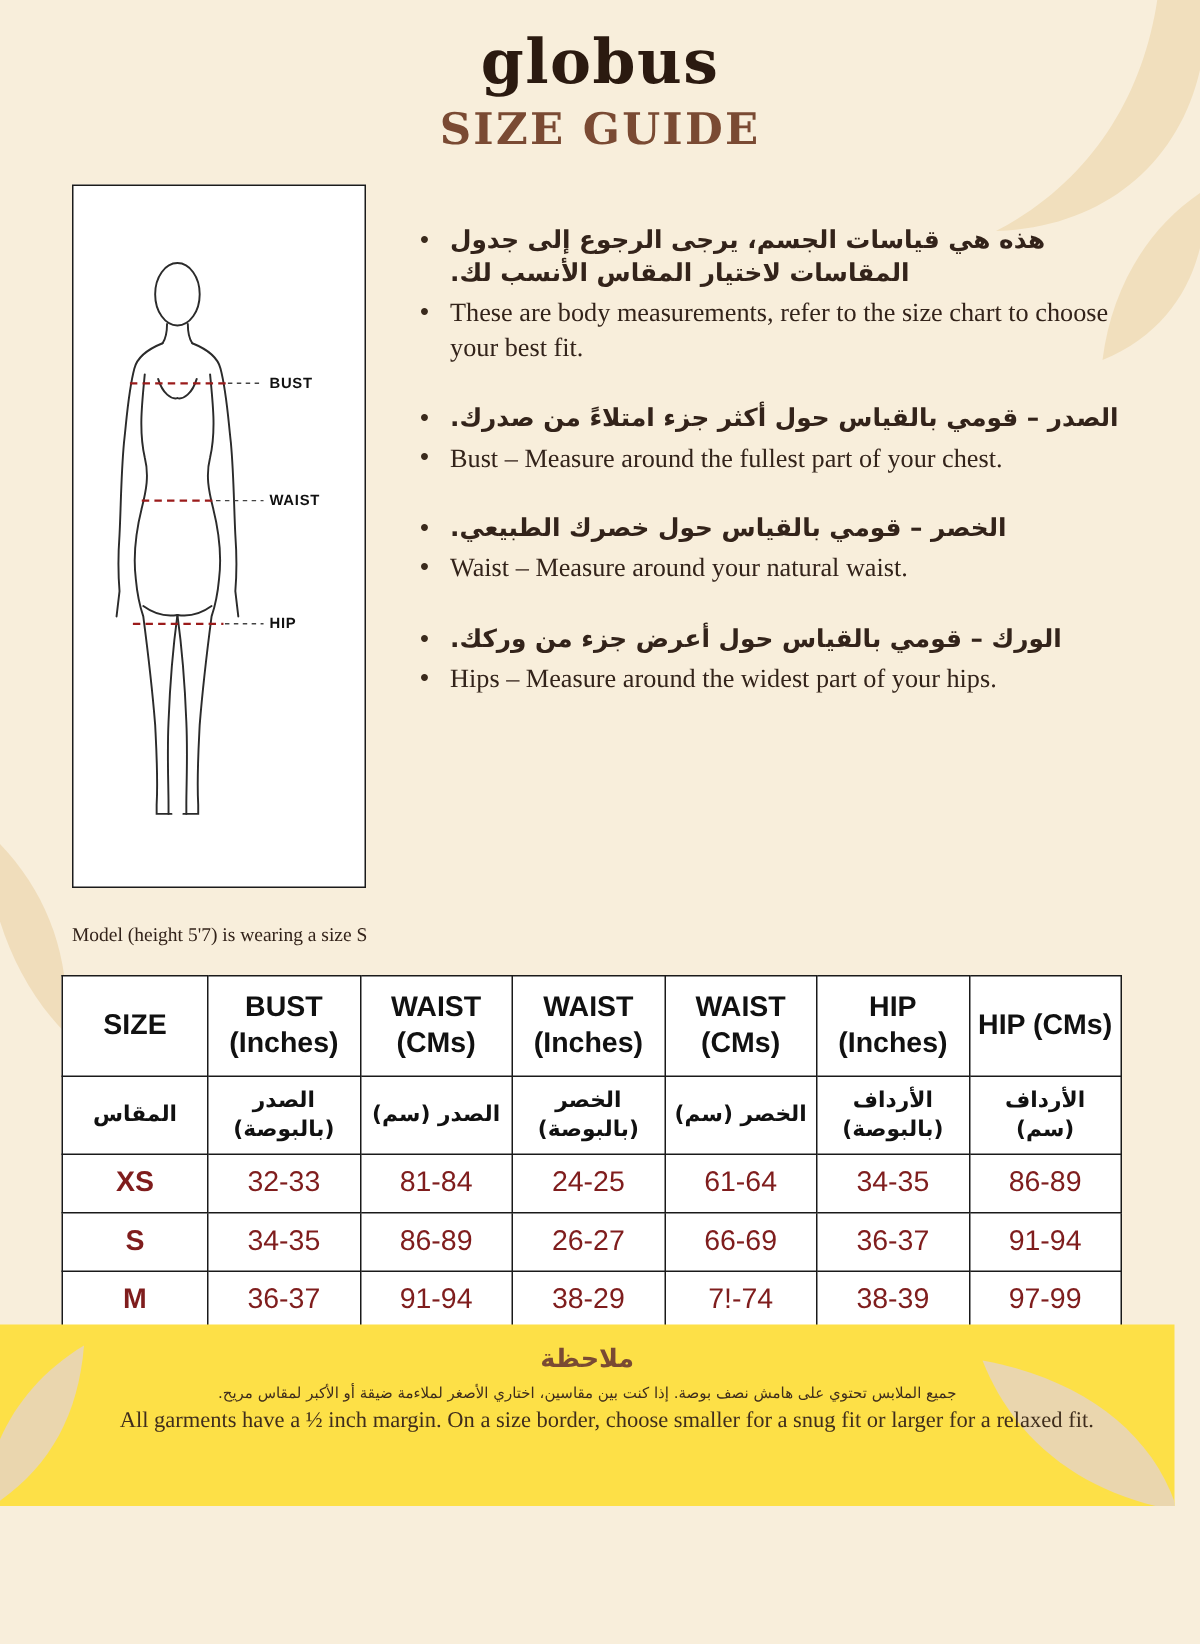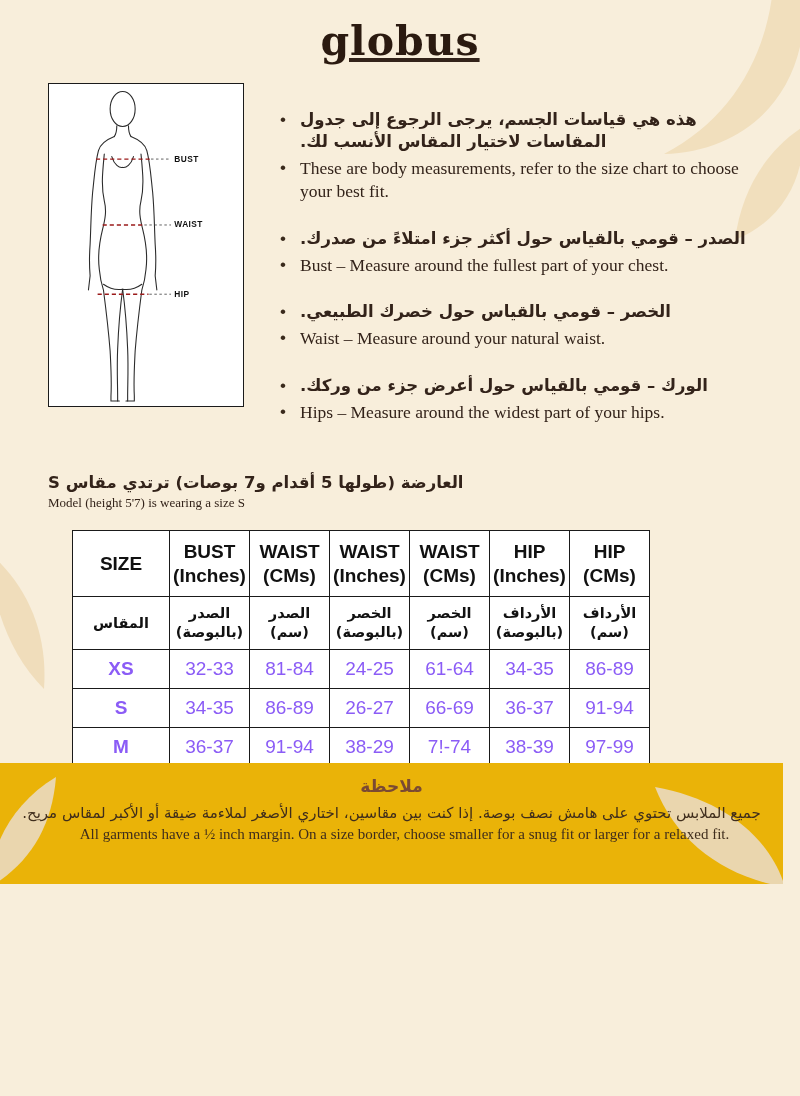--- a/index.html
+++ b/index.html
@@ -13,21 +13,21 @@
     font-family: "Liberation Sans", sans-serif;
     color: #33231a;
   }
   .leaf { position: absolute; z-index: 0; pointer-events: none; }
   .leaf.top-right { top: 0; right: 0; }
   .leaf.mid-left { top: 545px; left: 0; }
 
   .content { position: relative; z-index: 1; }
 
   
-  .header { text-align: center; padding-top: 20px; text-decoration: underline; }
+  .header { text-align: center; padding-top: 20px; }
   .logo {
     font-family: "DejaVu Serif", serif;
     font-weight: 700;
     font-size: 41px;
     line-height: 1.05;
     color: #2b1a10;
     letter-spacing: 1px;
   }
   .title {
     margin: 6px 0 0 0;
@@ -40,21 +40,21 @@
 
   
   .measure-section {
     display: flex;
     gap: 36px;
     padding: 20px 44px 0 48px;
   }
   .figure-box {
     flex: none;
     width: 196px;
-    height: 324px;
+    height: 469px;
     background: #ffffff;
     border: 1.5px solid #1b1b1b;
     box-sizing: border-box;
   }
   .figure-box svg { display: block; width: 100%; height: 100%; }
 
   .bullets { flex: 1; padding-top: 26px; }
   .b-group { margin-bottom: 24px; }
   .b-line { display: flex; gap: 10px; margin-bottom: 3px; }
   .b-line .dot {
@@ -90,22 +90,22 @@
     line-height: 1.4;
   }
   .model-note .en {
     font-family: "Liberation Serif", serif;
     font-size: 13px;
     line-height: 1.4;
   }
 
   
   .size-table {
-    margin: 18px 45px 0 72px;
-    width: 578px;
+    margin: 18px 45px 0 41px;
+    width: 707px;
     border-collapse: collapse;
     table-layout: fixed;
     background: #ffffff;
   }
   .size-table th, .size-table td {
     border: 1px solid #1a1a1a;
     text-align: center;
     vertical-align: middle;
   }
   .size-table col.c-size { width: 97px; }
@@ -122,30 +122,30 @@
     font-family: "DejaVu Sans", sans-serif;
     font-weight: 700;
     font-size: 14.5px;
     line-height: 1.3;
     padding: 7px 2px;
     color: #111111;
   }
   .size-table td {
     font-size: 19px;
     padding: 8px 0;
-    color: #8b5cf6;
+    color: #7f1d1d;
   }
   .size-table td.size-cell { font-weight: 700; }
 
   
   .note-strip {
     position: absolute;
     left: 0; right: 17px; bottom: 0;
     height: 121px;
-    background: #eab308;
+    background: #fde047;
     z-index: 1;
   }
   .note-strip .strip-leaf { position: absolute; z-index: 0; pointer-events: none; }
   .note-strip .strip-leaf.br { right: 0; bottom: 0; }
   .note-strip .strip-leaf.bl { left: 0; bottom: 0; }
   .note-content {
     position: relative;
     z-index: 1;
     text-align: center;
     padding-top: 13px;
@@ -160,21 +160,21 @@
   .note-title-en {
     font-family: "Liberation Sans", sans-serif;
     font-weight: 700;
     font-size: 16.5px;
     color: #7a4a33;
     margin-top: 2px;
   }
   .note-body-ar {
     direction: rtl;
     font-family: "DejaVu Sans", sans-serif;
-    font-size: 15px;
+    font-size: 10px;
     color: #3f2d1c;
     margin-top: 8px;
   }
   .note-body-en {
     font-family: "Liberation Serif", serif;
     font-size: 15px;
     color: #3f2d1c;
     margin-top: 4px;
     margin-left: 26px;
   }
@@ -201,20 +201,21 @@
     <path d="M231 128 C 195 152 171 192 165 240 C 209 222 229 186 233 148 Z" fill="#f1dfbd"></path>
   </svg>
   <svg class="leaf mid-left" width="70" height="190" viewBox="0 0 70 190">
     <path d="M-10 8 C 28 42 48 88 44 144 C 12 112 -6 66 -10 18 Z" fill="#f0ddbb"></path>
   </svg>
 
   <div class="content">
 
     <div class="header">
       <div class="logo">globus</div>
+      <h1 class="title">SIZE GUIDE</h1>
     </div>
 
     <div class="measure-section">
       <div class="figure-box">
         <svg viewBox="0 0 196 386">
 
           <ellipse class="body-line" cx="70" cy="30" rx="15" ry="21"></ellipse>
           <path class="body-line" d="M63 50 C 63 56 62 60 60 63"></path>
           <path class="body-line" d="M77 50 C 77 56 78 60 80 63"></path>
           <path class="body-line" d="M60 63 C 50 67 43 72 41 80 C 37 95 36 112 34 130 C 32 152 32 172 31 192 C 30 206 30 218 31 230 L 29 247"></path>
@@ -276,21 +277,20 @@
             </div>
             <div class="b-line">
               <span class="dot">•</span>
               <div class="txt en">Hips – Measure around the widest part of your hips.</div>
             </div>
           </div>
         </div>
     </div>
 
     <div class="model-note">
-      <div class="ar">العارضة (طولها 5 أقدام و7 بوصات) ترتدي مقاس S</div>
       <div class="en">Model (height 5'7) is wearing a size S</div>
     </div>
 
     <table class="size-table">
       <colgroup>
         <col class="c-size">
         <col>
           <col>
           <col>
           <col>

